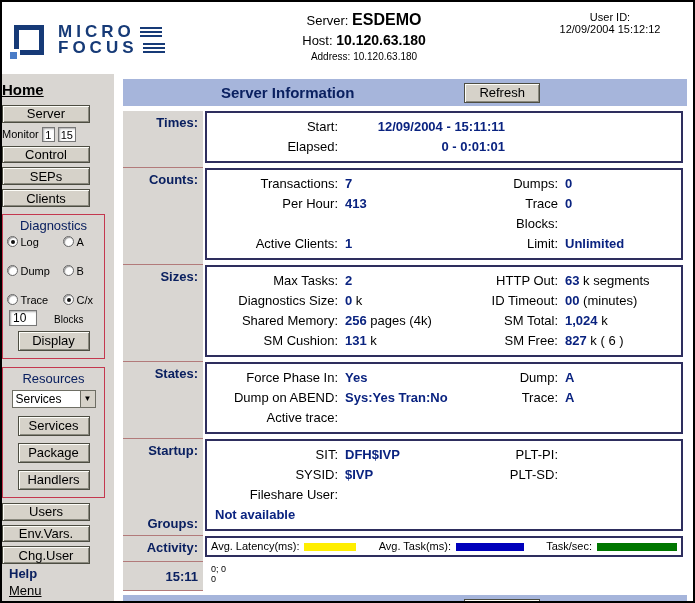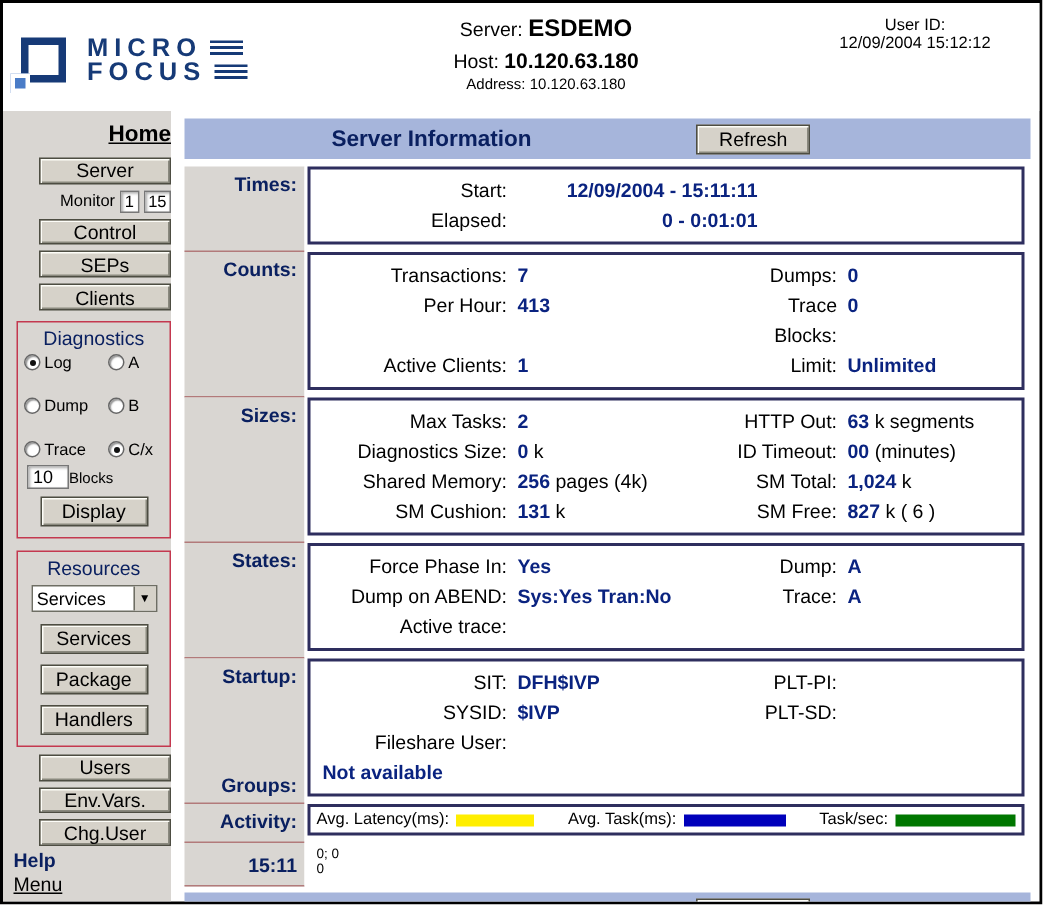--- a/index.html
+++ b/index.html
@@ -21,40 +21,40 @@
   .hdr-center .big{font-size:16px;font-weight:bold}
   .hdr-center .mid{margin-top:3px}
   .hdr-center .mid b{font-size:14px}
   .hdr-center .small{font-size:10px;margin-top:3px}
   .hdr-right{width:150px;text-align:center;font-size:11px;padding-top:3px}
   .uid-value{color:#cc0000;font-weight:bold;font-size:13px;margin:3px 0 4px}
 
   
   .body-row{display:flex;height:527px}
   .sidebar{width:112px;background:#d9d6d2;flex-shrink:0;display:flex;flex-direction:column;
-           align-items:flex-end;padding-top:5px;overflow:hidden}
+           align-items:flex-start;padding-top:5px;overflow:hidden}
   .main{flex:1;padding:5px 6px 0 9px}
 
   
   .home{font-size:15px;font-weight:bold;text-decoration:underline;margin:2px 0 5px;cursor:pointer}
   .btn{background:#d6d2c9;border:1px solid #4d4d42;box-shadow:inset 1px 1px 0 #fdfdf8,inset -1px -1px 0 #8a897e;
        font-family:inherit;font-size:13px;color:#000;cursor:pointer}
   .sb-btn{width:88px;height:20px;margin:2px 0;padding:0}
   .monitor{display:flex;align-items:center;gap:3px;font-size:11px;margin:2px 0}
   .mon-box{background:#fff;border:1px solid #777;box-shadow:inset 1px 1px 2px #aaa;font-size:11px;
            padding:0 2px;min-width:13px;height:15px;line-height:14px;text-align:center;cursor:pointer}
   .panel{border:1px solid #c4384f;width:103px;margin:5px 0 3px;padding:3px 0 5px;
          display:flex;flex-direction:column;align-items:center}
   .panel-title{color:#0a2060;font-weight:normal;font-size:13px;margin-bottom:3px}
   .radio-grid{display:grid;grid-template-columns:56px 38px;row-gap:17px;font-size:11px}
   .radio-item{display:flex;align-items:center;gap:3px}
   .radio{width:11px;height:11px;border-radius:50%;background:#fff;border:1px solid #666;
          box-shadow:inset 1px 1px 1px #999;position:relative;display:inline-block;flex-shrink:0;cursor:pointer}
   .radio.checked::after{content:"";position:absolute;left:3px;top:3px;width:4px;height:4px;border-radius:50%;background:#111}
-  .blocks{display:flex;align-items:flex-end;gap:0;margin-top:4px;align-self:flex-start;padding-left:6px}
+  .blocks{display:flex;align-items:flex-end;gap:17px;margin-top:4px;align-self:flex-start;padding-left:6px}
   .inp{width:28px;height:16px;background:#fff;border:1px solid #777;box-shadow:inset 1px 1px 2px #aaa;
        font-size:12px;padding:0 3px;line-height:15px;cursor:text}
   .blocks-label{font-size:10px;padding-bottom:1px}
   .panel .sb-btn{width:72px;margin-top:5px}
   .select{width:84px;height:18px;display:flex;margin:1px 0 3px;border:1px solid #6e6e64;background:#fff;cursor:pointer}
   .select-text{flex:1;font-size:12px;padding:1px 3px;white-space:nowrap;overflow:hidden}
   .select-arrow{width:15px;background:#d6d2c9;border-left:1px solid #6e6e64;display:flex;
                 align-items:center;justify-content:center;font-size:8px}
   .res-btn{width:80px}
   .sb-footer{margin-top:auto;width:100%;padding:0 0 2px 7px;text-align:left}

